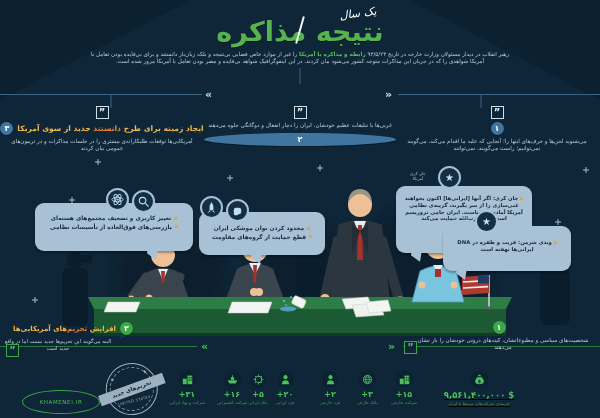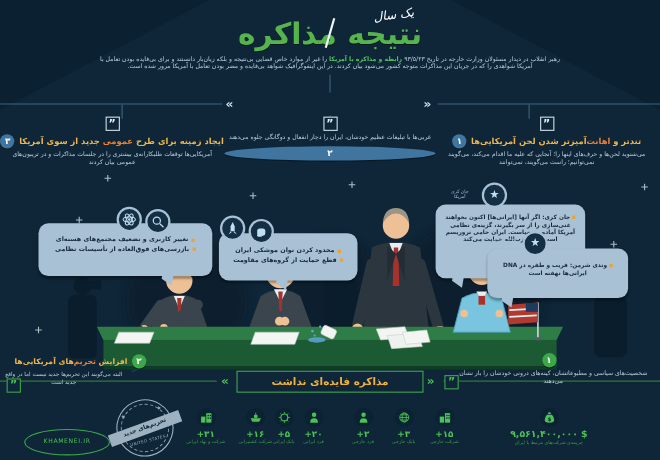--- a/index.html
+++ b/index.html
@@ -95,21 +95,21 @@
 
   
   .stat { position:absolute; top:371px; width:40px; text-align:center; }
   .stat-icon { width:17px; height:17px; margin:0 auto; border-radius:50%; background:#0a2231;
                display:flex; align-items:center; justify-content:center; }
   .stat-val { font-size:8px; font-weight:bold; color:#4cc155; margin-top:2px; direction:ltr; }
   .stat-label { font-size:4.3px; color:#3f9e4c; margin-top:1px; }
   #stat-0 { left:167px; } #stat-1 { left:212px; } #stat-2 { left:238px; }
   #stat-3 { left:265px; } #stat-4 { left:310px; } #stat-5 { left:347px; }
   #stat-6 { left:384px; }
-  #stat-money { left:424px; width:150px; }
+  #stat-money { left:404px; width:150px;text-decoration:underline; }
   #stat-money .stat-val { font-size:8.5px; letter-spacing:.5px; }
 
   
   #stamp { left:101px; top:363px; width:62px; height:54px; transform:rotate(-14deg); }
   .stamp-circle { width:52px; height:52px; margin:auto; border:1.5px solid #9db1c0;
                   border-radius:50%; position:relative; }
   .stamp-inner { position:absolute; inset:3px; border:1px dashed #7e95a6; border-radius:50%; }
   .stamp-band { position:absolute; left:-9px; top:20px; width:68px; height:11px; background:#9db1c0;
                 color:#0e2638; font-size:5.5px; font-weight:bold; line-height:11px; text-align:center;
                 transform:rotate(-6deg); }
@@ -283,36 +283,35 @@
     <div><span>رهبر انقلاب در دیدار مسئولان وزارت خارجه در تاریخ ۹۳/۵/۲۳ </span><span class="hi-green">رابطه و مذاکره با آمریکا</span><span> را غیر از موارد خاص قضایی بی‌نتیجه و بلکه زیان‌بار دانستند و برای بی‌فایده بودن تعامل با</span></div>
     <div>آمریکا شواهدی را که در جریان این مذاکرات متوجه کشور می‌شود بیان کردند. در این اینفوگرافیک شواهد بی‌فایده و مضر بودن تعامل با آمریکا مرور شده است.</div>
   </div>
 
   <span class="chev" style="left:205px;top:89px;">»</span>
   <span class="chev" style="left:385px;top:89px;">«</span>
 
   <div class="point" id="p1">
     <div class="qbox center">”</div>
     <div class="pt-titlerow">
-      <span class="pt-title"><span>تندتر و </span><span class="hi">اهانت</span><span>‌آمیزتر شدن لحن آمریکایی‌ها</span></span>
       <span class="ncirc blue">۱</span>
     </div>
     <div class="pt-body">می‌شنوید لحن‌ها و حرف‌های اینها را؛ آنجایی که علیه ما اقدام می‌کند، می‌گویند نمی‌توانیم؛ راست می‌گویند، نمی‌توانند</div>
   </div>
 
   <div class="point" id="p2">
     <div class="qbox center">”</div>
     <div class="pt-body">غربی‌ها با تبلیغات عظیم خودشان، ایران را دچار انفعال و دوگانگی جلوه می‌دهند</div>
     <div class="ncirc blue">۲</div>
   </div>
 
   <div class="point" id="p3">
     <div class="qbox center">”</div>
     <div class="pt-titlerow">
-      <span class="pt-title"><span>ایجاد زمینه برای طرح </span><span class="hi">عمومی</span><span> جدید از سوی آمریکا</span></span>
+      <span class="pt-title"><span>ایجاد زمینه برای طرح </span><span class="hi">دانستند</span><span> جدید از سوی آمریکا</span></span>
       <span class="ncirc blue">۳</span>
     </div>
     <div class="pt-body">آمریکایی‌ها توقعات طلبکارانه‌ی بیشتری را در جلسات مذاکرات و در تریبون‌های عمومی بیان کردند</div>
   </div>
 
   <div class="bubble" id="bubble-nuclear">
     <div class="bub-item">
         <span class="bub-bullet"></span>
         <span>تغییر کاربری و تضعیف مجتمع‌های هسته‌ای</span>
       </div>
@@ -375,21 +374,20 @@
 
   <div class="bubble" id="bubble-sherman">
     <div class="bub-par"><span class="bub-bullet"></span> <span>وندی شرمن: فریب و طفره در DNA ایرانی‌ها نهفته است</span></div>
   </div>
   <div class="badge" id="badge-sherman">★</div>
   <div class="badge-label" id="sherman-label">
     <div>وندی شرمن</div>
       <div>آمریکا</div>
   </div>
 
-  <div class="sec-header" id="useless-header">مذاکره فایده‌ای نداشت</div>
   <span class="chev green" style="left:201px;top:341px;">»</span>
   <span class="chev green" style="left:388px;top:341px;">«</span>
 
   <div class="point" id="b1">
     <div class="pt-titlerow">
       <span class="ncirc green">۱</span>
     </div>
     <div class="pt-body">شخصیت‌های سیاسی و مطبوعاتشان، کینه‌های درونی خودشان را باز نشان می‌دهند</div>
   </div>
   <div class="qbox green abs" id="b1-quote">”</div>

